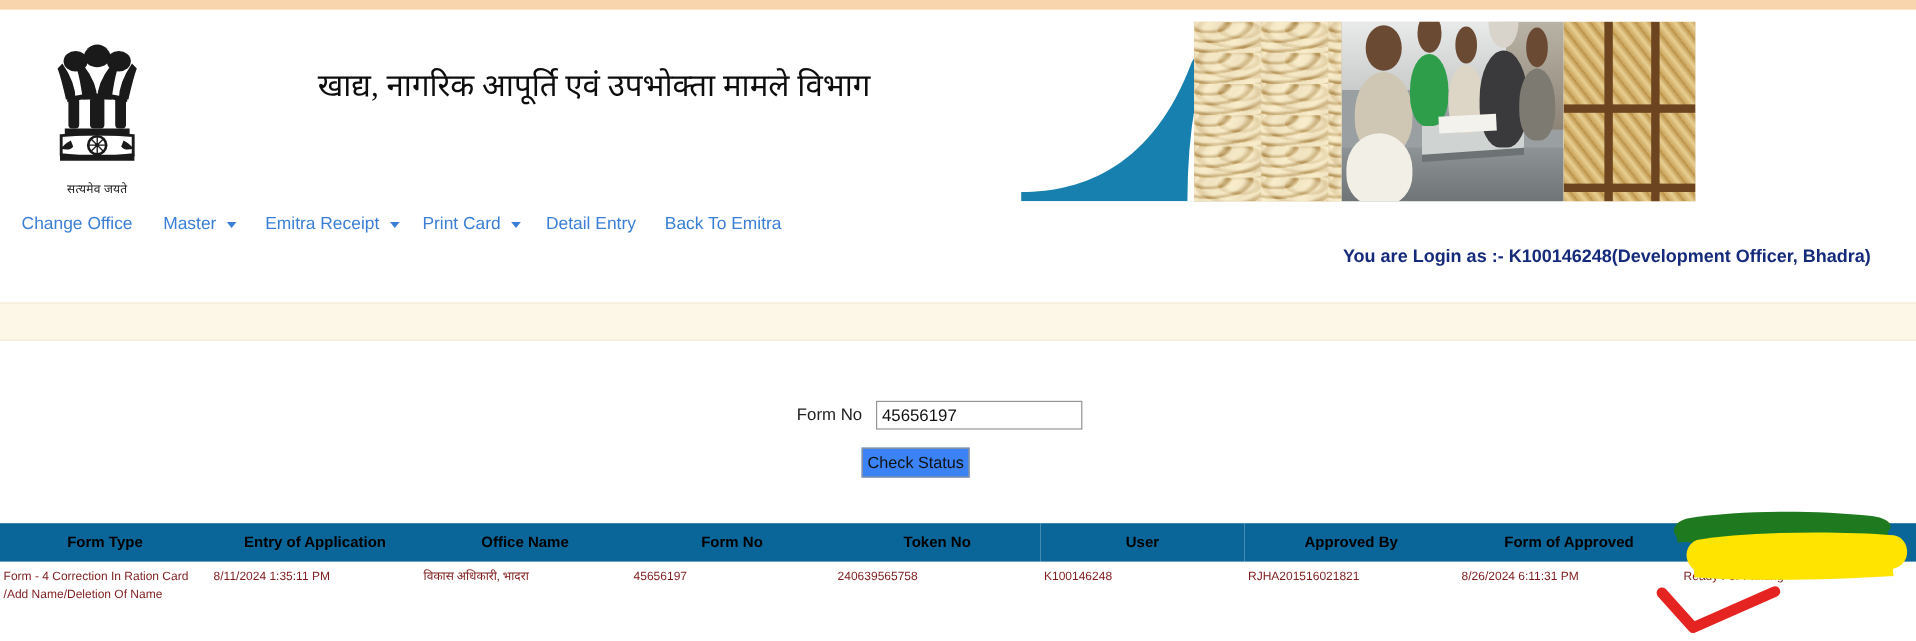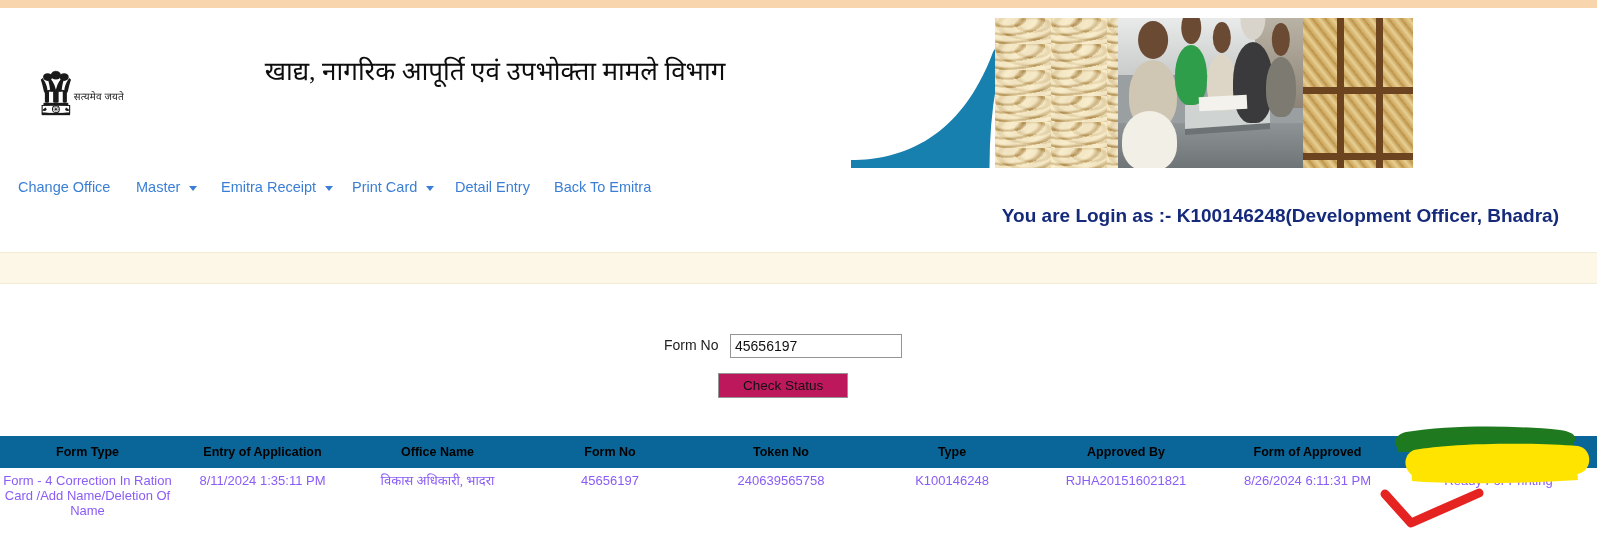--- a/index.html
+++ b/index.html
@@ -17,21 +17,21 @@
     position: absolute; left: 0; top: 0; width: 1597px; height: 8px;
     background: #f8d5ac;
   }
 
   
   .header-zone {
     position: absolute; left: 0; top: 8px; width: 1597px; height: 160px;
   }
   .emblem {
     position: absolute; left: 38px; top: 18px; width: 86px; height: 138px;
-    display: flex; align-items: center; justify-content: flex-end;
+    display: flex; flex-direction: column; align-items: center; justify-content: flex-end;
   }
   .emblem svg { display: block; }
   .emblem-motto {
     font-family: "Liberation Serif", "DejaVu Serif", serif;
     font-size: 10px; color: #1a1a1a; margin-top: 1px; letter-spacing: .2px;
     white-space: nowrap;
   }
   .dept-title {
     position: absolute; left: 150px; top: 42px; width: 690px;
     text-align: center;
@@ -106,21 +106,21 @@
   }
   .nav-item .caret {
     display: inline-block; margin-left: 5px;
     border-left: 4.5px solid transparent; border-right: 4.5px solid transparent;
     border-top: 5px solid #3a7fd5; vertical-align: middle;
   }
 
   
   .login-line {
     position: absolute; right: 38px; top: 205px;
-    font-size: 19px; font-weight: bold; color: #152a7a; white-space: nowrap;
+    font-size: 15px; font-weight: bold; color: #152a7a; white-space: nowrap;
   }
 
   
   .cream-bar {
     position: absolute; left: 0; top: 252px; width: 1597px; height: 32px;
     background: #fdf7e8; border-top: 1px solid #f4ecd7; border-bottom: 1px solid #f4ecd7;
   }
 
   
   .radio-row { position: absolute; left: 0; top: 297px; width: 1597px; height: 26px; }
@@ -141,36 +141,36 @@
   }
   .formno-label {
     position: absolute; left: 664px; top: 3px; font-size: 14px; color: #222;
   }
   .formno-input {
     position: absolute; left: 730px; top: 0; width: 172px; height: 24px;
     border: 1px solid #949494; background: #fff; font-size: 14px; color: #111;
     padding: 0 4px; font-family: "Liberation Sans", sans-serif;
   }
   .check-btn {
-    position: absolute; left: 718px; top: 373px; height: 25px; padding: 0 24px;
-    background: #be185d; border: 1px solid #949494; color: #111;
+    position: absolute; left: 718px; top: 373px; height: 25px; padding: 0 4px;
+    background: #3b82f6; border: 1px solid #949494; color: #111;
     font-size: 13.5px; font-family: "Liberation Sans", sans-serif; cursor: pointer;
   }
 
   
   .result-table {
     position: absolute; left: 0; top: 436px; width: 1597px;
     border-collapse: collapse; table-layout: fixed;
   }
   .result-table thead th {
     background: #0a6699; color: #000; font-size: 12.5px; font-weight: bold;
     height: 32px; text-align: center; padding: 0 2px;
   }
   .result-table tbody td {
-    font-size: 13px; color: #8b5cf6; text-align: center; vertical-align: top;
+    font-size: 10px; color: #7f1d1d; vertical-align: top;
     padding: 5px 3px 0; line-height: 15px;
   }
   .c-formtype { width: 175px; }
   .c-dateapp  { width: 175px; }
   .c-office   { width: 175px; }
   .c-formno   { width: 170px; }
   .c-token    { width: 172px; }
   .c-user     { width: 170px; }
   .c-approver { width: 178px; }
   .c-dateappr { width: 185px; }
@@ -319,21 +319,21 @@
   <button class="check-btn">Check Status</button>
 
   <table class="result-table">
     <thead>
       <tr>
         <th class="c-formtype">Form Type</th>
         <th class="c-dateapp">Entry of Application</th>
         <th class="c-office">Office Name</th>
         <th class="c-formno">Form No</th>
         <th class="c-token">Token No</th>
-        <th class="c-user">Type</th>
+        <th class="c-user">User</th>
         <th class="c-approver">Approved By</th>
         <th class="c-dateappr">Form of Approved</th>
         <th class="c-status">Form Status11</th>
       </tr>
     </thead>
     <tbody>
       <tr>
         <td>Form - 4 Correction In Ration Card /Add Name/Deletion Of Name</td>
         <td>8/11/2024 1:35:11 PM</td>
         <td class="hindi">विकास अधिकारी, भादरा</td>

